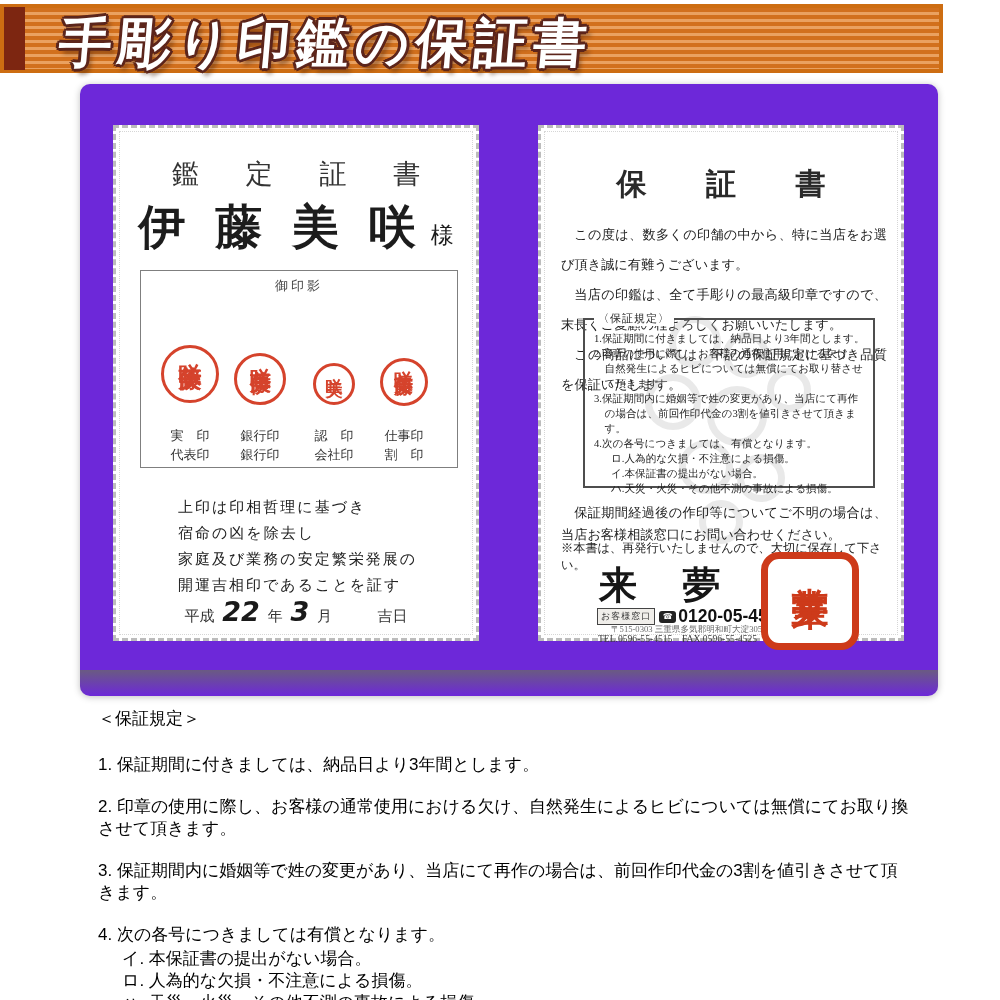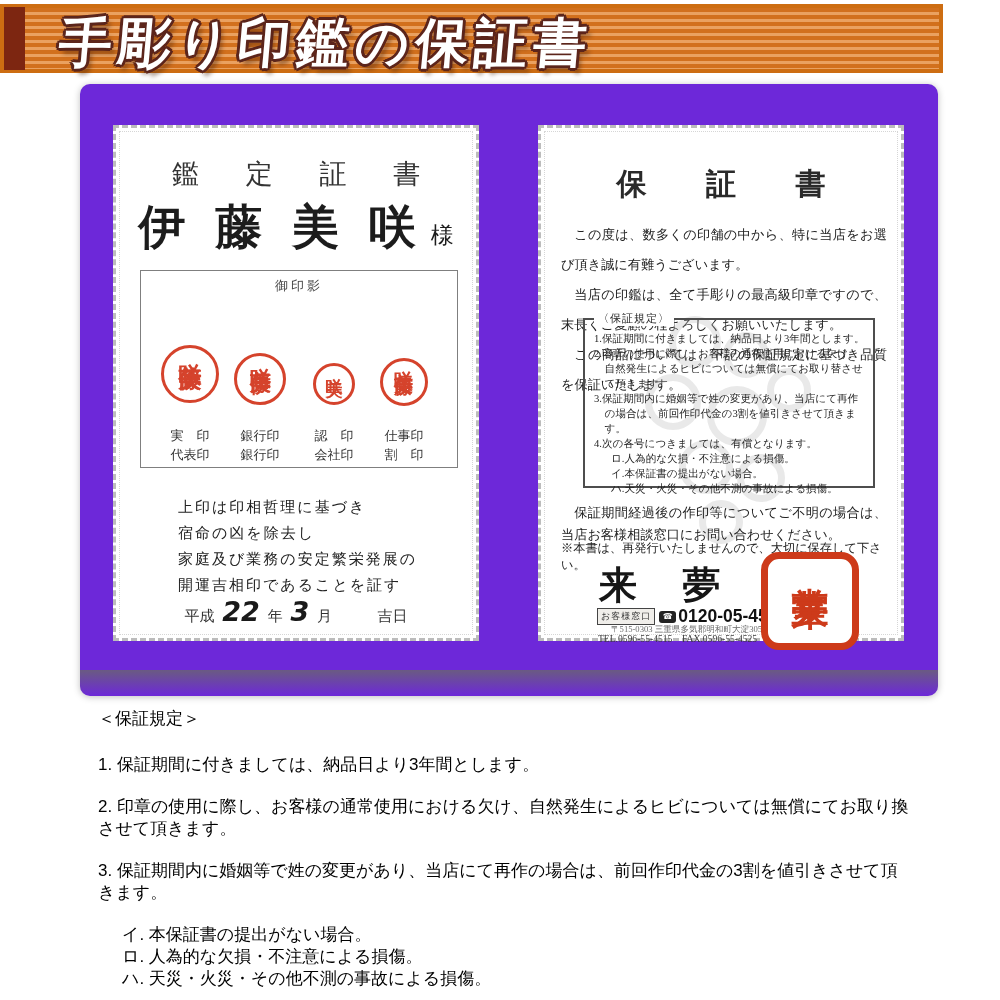--- a/index.html
+++ b/index.html
@@ -228,18 +228,19 @@
     </div>
 
     <div class="photo-shade"></div>
   </div>
 
   <div class="bottom">
     <div class="heading">＜保証規定＞</div>
     <div class="item">1. 保証期間に付きましては、納品日より3年間とします。</div>
     <div class="item">2. 印章の使用に際し、お客様の通常使用における欠け、自然発生によるヒビについては無償にてお取り換させて頂きます。</div>
     <div class="item">3. 保証期間内に婚姻等で姓の変更があり、当店にて再作の場合は、前回作印代金の3割を値引きさせて頂きます。</div>
+    <div class="item-last">4. 次の各号につきましては有償となります。</div>
     <div class="sub">イ. 本保証書の提出がない場合。</div>
     <div class="sub">ロ. 人為的な欠損・不注意による損傷。</div>
     <div class="sub">ハ. 天災・火災・その他不測の事故による損傷。</div>
   </div>
 
 </div>
 
 </body></html>

